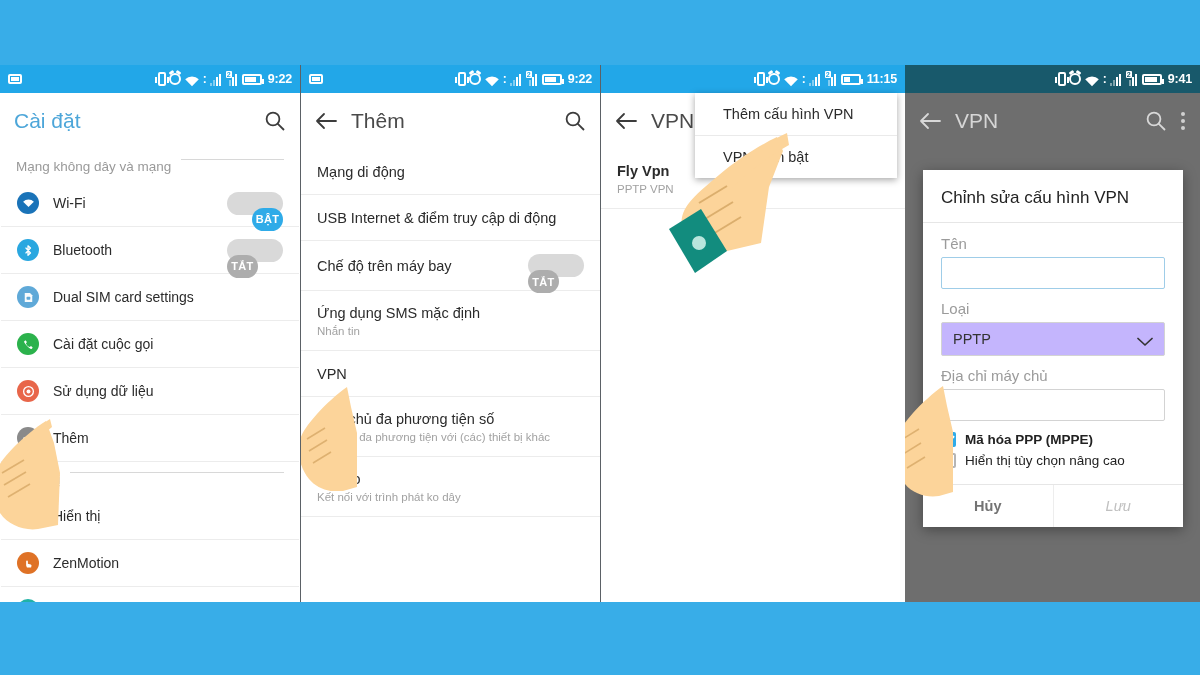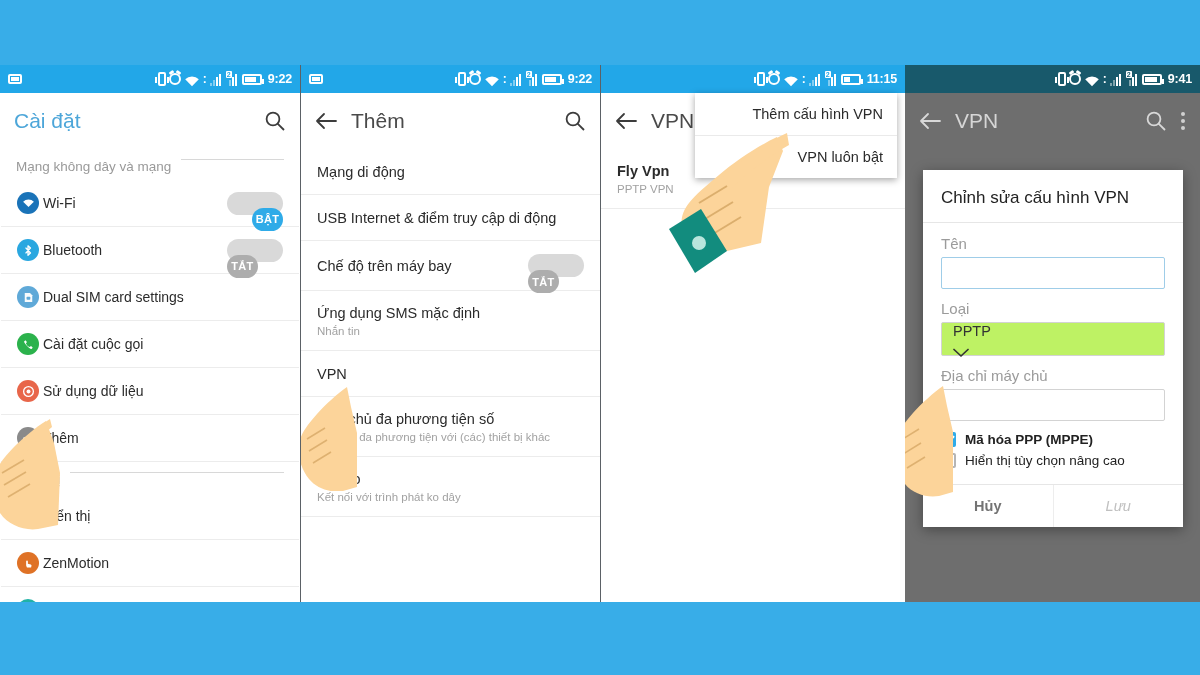--- a/index.html
+++ b/index.html
@@ -113,21 +113,21 @@
   }
 
   
   .section-head {
     display:flex; gap:10px; padding: 10px 16px 6px 16px;
   }
   .section-head .lbl { font-size: 13.5px; color: #9a9a9a; white-space: nowrap;}
   .section-head .rule { flex:1 1 auto; height:1px; background:#d8d8d8; }
 
   .row {
-    display:flex; align-items:center; gap:4px;
+    display:flex; align-items:center; gap:14px;
     padding: 0 16px; min-height: 47px;
     border-bottom: 1px solid #ececec;
     margin: 0 1px;
   }
   .row .rtext { flex:1 1 auto; }
   .row .rtitle { font-size: 14px; color:#2b2b2b; line-height: 1.25; }
 
   .circ {
     width:22px; height:22px; border-radius:50%; flex:0 0 auto;
     position:relative; display:flex; align-items:center; justify-content:center;
@@ -155,41 +155,41 @@
   .row2 .rtext { flex:1 1 auto; }
   .row2 .rtitle { font-size:14.5px; color:#2b2b2b; }
   .row2 .rsub { font-size:11.5px; color:#a2a2a2; margin-top:3px; }
 
   
   .menu-pop {
     position:absolute; right:8px; top:28px; width:202px; background:#fff;
     box-shadow: 0 2px 7px rgba(0,0,0,.35); z-index: 5;
   }
   .menu-item {
-    padding: 13px 14px; font-size:14.5px; color:#2b2b2b; white-space:nowrap;text-align:right;
+    padding: 13px 28px; font-size:14.5px; color:#2b2b2b; white-space:nowrap;
   }
   .menu-item + .menu-item { border-top:1px solid #eaeaea; }
 
   
   .dialog {
     position:absolute; left:18px; top:105px; width:260px; background:#fff;
     box-shadow: 0 3px 12px rgba(0,0,0,.35);
   }
   .dlg-title { padding: 18px 18px 14px 18px; font-size:17px; color:#222; border-bottom:1px solid #e6e6e6; }
   .dlg-body { padding: 12px 18px 10px 18px; }
   .flabel { font-size:15px; color:#9b9b9b; margin-bottom:5px; }
   .finput {
     height: 32px; border:1px solid #9fcde8; border-radius:2px; background:#fff;
     margin-bottom: 11px;
   }
   .finput.plain { border-color:#d3d3d3; }
   .fselect {
-    height: 34px; border:1px solid #d3d3d3; border-radius:2px; background:#bef264;
-    display:flex; padding: 0 11px; margin-bottom:11px;
-    font-size:14.5px; color:#333;flex-direction:column;
+    height: 34px; border:1px solid #d3d3d3; border-radius:2px; background:#c4b5fd;
+    display:flex; align-items:center; padding: 0 11px; margin-bottom:11px;
+    font-size:14.5px; color:#333;
   }
   .fselect .sv { flex:1 1 auto; }
   .chevron { width:16px; height:10px; flex:0 0 auto; }
   .cbrow { display:flex; align-items:flex-start; gap:9px; margin: 6px 0; }
   .cbox { width:15px; height:15px; border-radius:2px; flex:0 0 auto; }
   .cbox.checked { background:#2fabe8; position:relative; }
   .cbox.checked::after {
     content:""; position:absolute; left:4px; top:1px; width:5px; height:9px;
     border:solid #fff; border-width:0 2px 2px 0; transform:rotate(42deg);
   }

